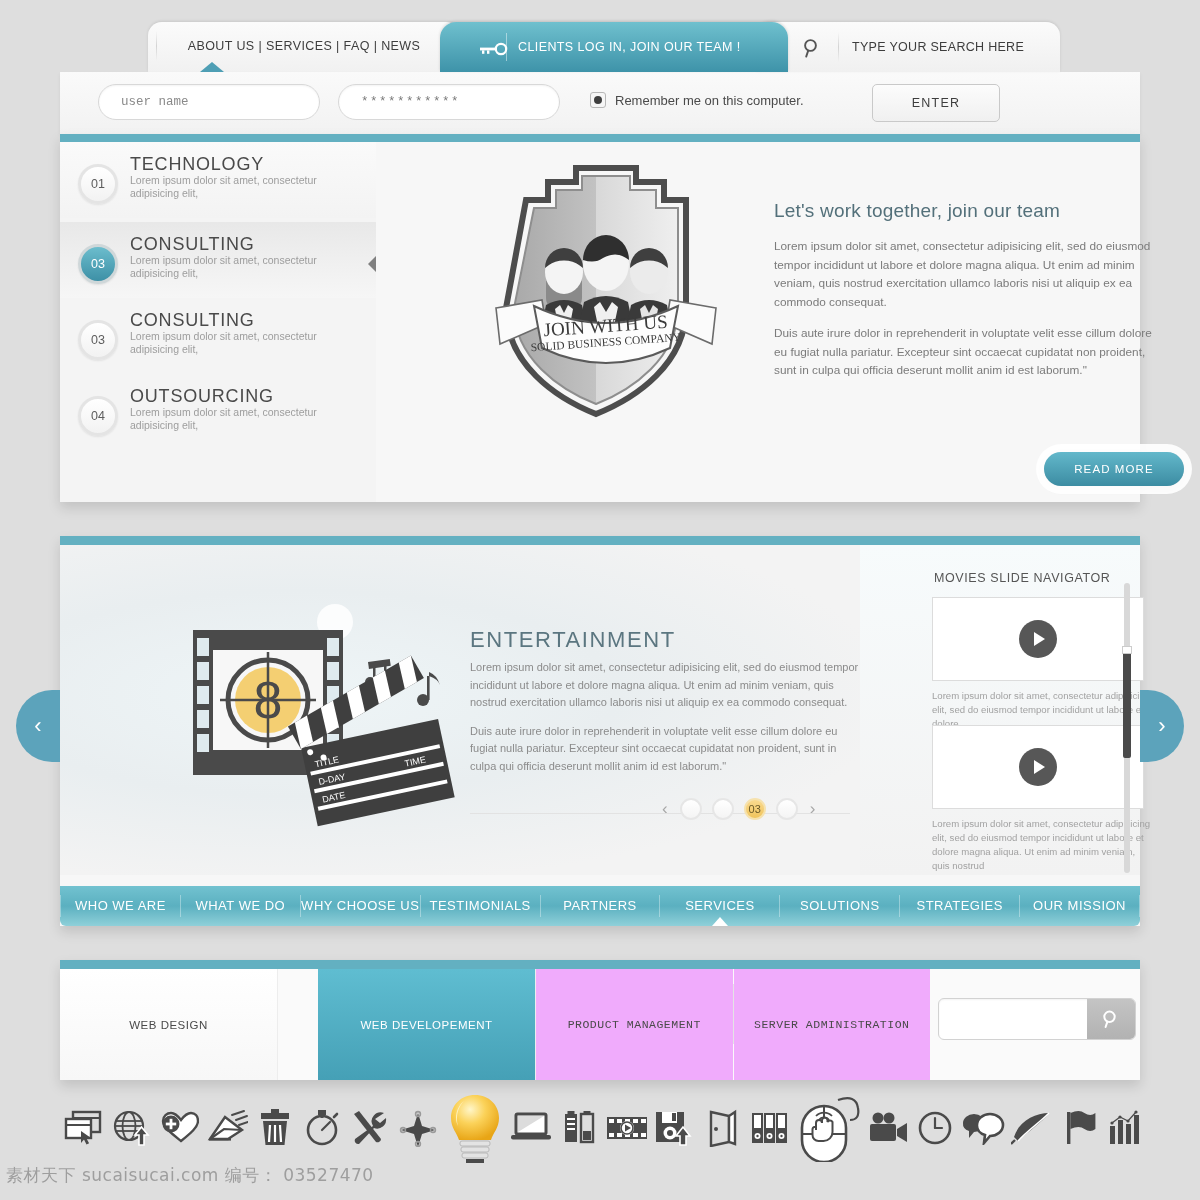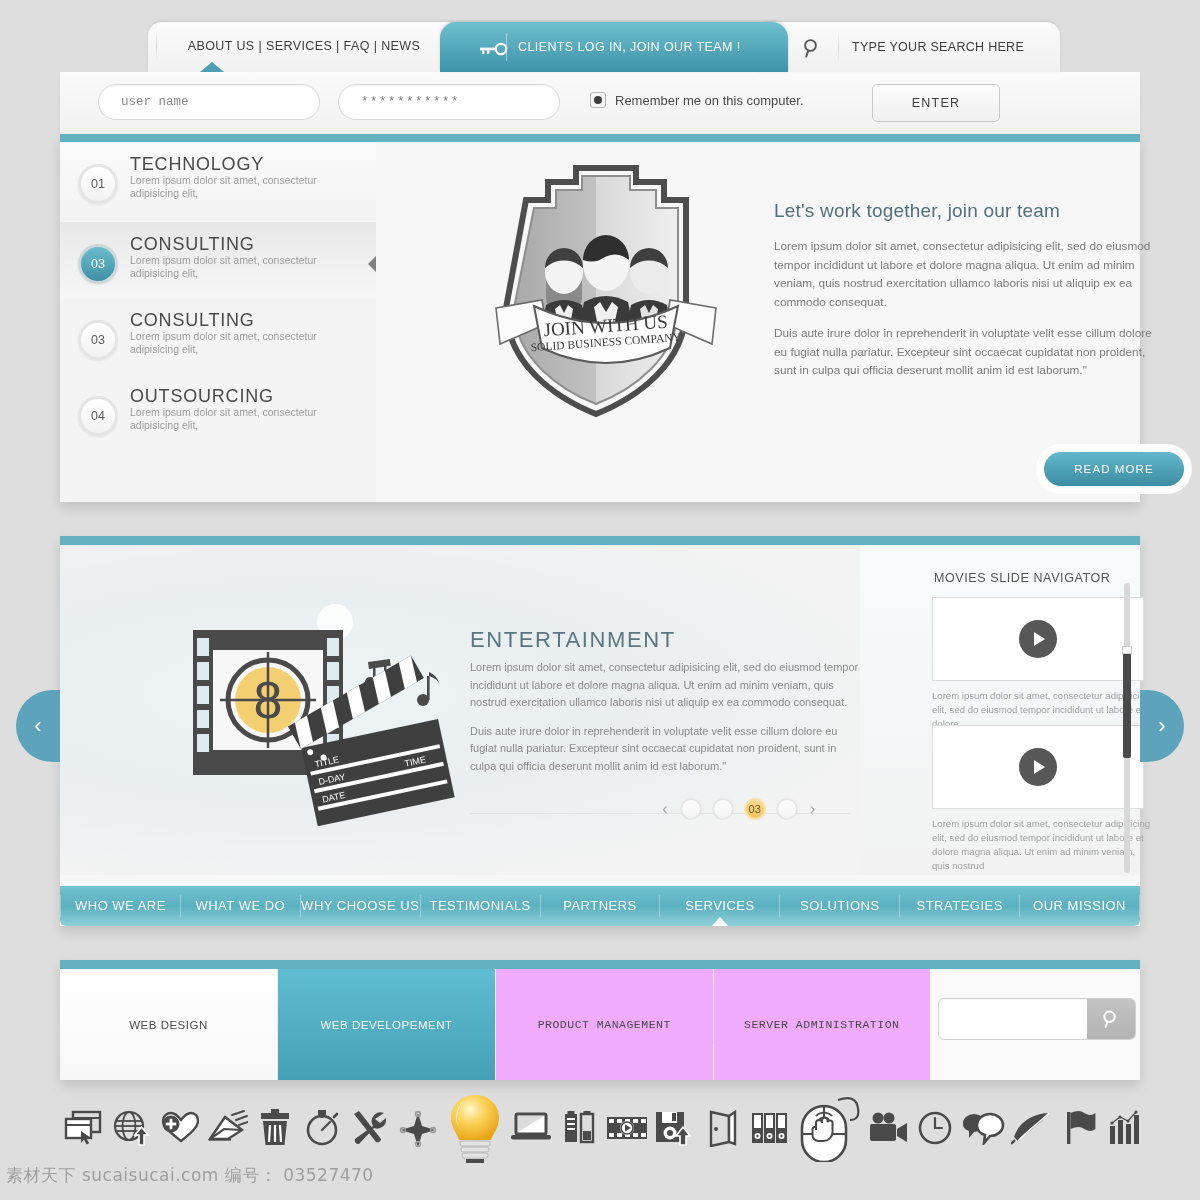--- a/index.html
+++ b/index.html
@@ -238,20 +238,21 @@
   .bot-tabs { position:absolute; left:0; top:9px; width:1080px; height:89px; display:flex; }
   .bot-tab {
     width:218px; height:111px; display:flex; align-items:center; justify-content:center;
     font-size:11.5px; letter-spacing:.5px; color:#4a4a4a;
     background: linear-gradient(180deg,#ffffff 0%, #f7f7f7 100%);
     border-right:1px solid #ededed; white-space:nowrap;
   }
   .bot-tab.active {
     background: linear-gradient(180deg,#5fbdd1 0%, #45a0b6 100%);
     color:#fff;
+    margin-left:40px;
   }
   .bot-tab.flat { background:#f0abfc; border-right:none; width:auto; flex:1;font-family:Liberation Mono, monospace; }
   .bot-divider { width:1px; height:60px; background:#e4e4e4; align-self:center; }
   .bot-search {
     position:absolute; left:878px; top:38px; width:198px; height:42px;
     border:1px solid #d2d2d2; border-radius:6px; background:#fff;
     display:flex; box-shadow: inset 0 1px 2px rgba(0,0,0,.05);
   }
   .bot-search-field { flex:1; }
   .bot-search-btn {

